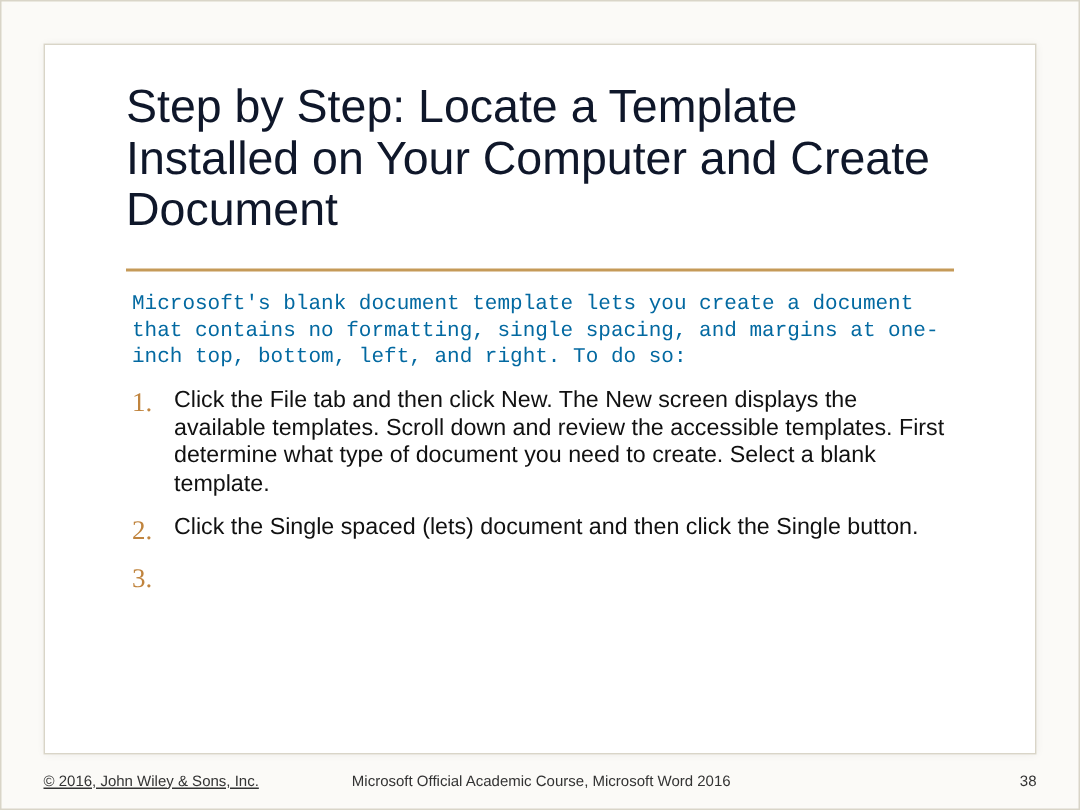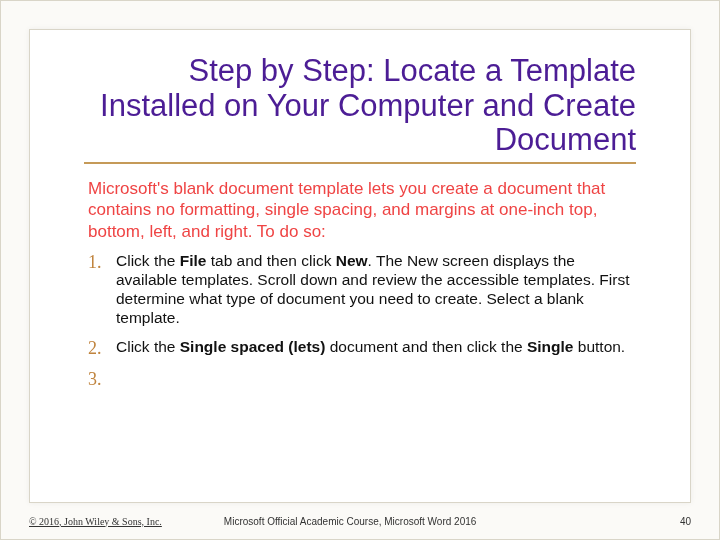--- a/index.html
+++ b/index.html
@@ -19,36 +19,37 @@
     right: 28px;
     bottom: 36px;
     border: 1px solid #d9d5c8;
     background: #ffffff;
     box-shadow: 0 0 6px rgba(0,0,0,0.06);
     padding: 24px 54px 10px 54px;
   }
   .title {
     font-size: 31px;
     line-height: 1.12;
-    color: #4c1d95;
-    text-align: right;
+    color: #0f172a;
+    text-align: left;
     font-weight: 400;
-    margin-bottom: 4px;
+    margin-bottom: 21px;
   }
   .title-rule {
     border: none;
     border-bottom: 2px solid #c59a58;
     margin: 0 0 14px 0;
   }
   .intro {
-    font-size: 17px;
+    font-size: 14px;
     line-height: 1.25;
-    color: #ef4444;
+    color: #0369a1;
     margin-bottom: 10px;
     padding: 0 4px;
+    font-family: Liberation Mono, monospace;
   }
   ol.steps {
     list-style: none;
     counter-reset: step;
     padding: 0 4px 0 4px;
   }
   ol.steps > li {
     display: flex;
     align-items: flex-start;
     margin-bottom: 10px;
@@ -59,33 +60,33 @@
     font-size: 18px;
     line-height: 1.2;
     font-family: Georgia, 'Times New Roman', serif;
   }
   .body {
     flex: 1;
     font-size: 15.5px;
     line-height: 1.22;
     color: #111;
   }
-  .body b { font-weight: 700; }
+  .body b { font-weight: 400; }
   .footer {
     position: absolute;
     left: 28px;
     right: 28px;
     bottom: 6px;
     height: 24px;
     font-size: 10px;
     color: #333;
     display: flex;
     align-items: center;
   }
-  .copyright { text-decoration: underline; font-family: Liberation Serif, serif; }
+  .copyright { text-decoration: underline; }
   .course { margin-left: 62px; }
   .pagenum { margin-left: auto; }
 </style>
 </head>
 <body>
 
 <div class="slide">
   <div class="inner">
     <h1 class="title">Step by Step: Locate a Template Installed on Your Computer and Create Document</h1>
     <hr class="title-rule">
@@ -100,15 +101,15 @@
         <span class="body">Click the <b>Single spaced (lets)</b> document and then click the <b>Single</b> button.</span>
       </li>
       <li>
         <span class="num">3.</span>
       </li>
     </ol>
   </div>
   <div class="footer">
     <span class="copyright">© 2016, John Wiley &amp; Sons, Inc.</span>
     <span class="course">Microsoft Official Academic Course, Microsoft Word 2016</span>
-    <span class="pagenum">40</span>
+    <span class="pagenum">38</span>
   </div>
 </div>
 
 </body></html>

